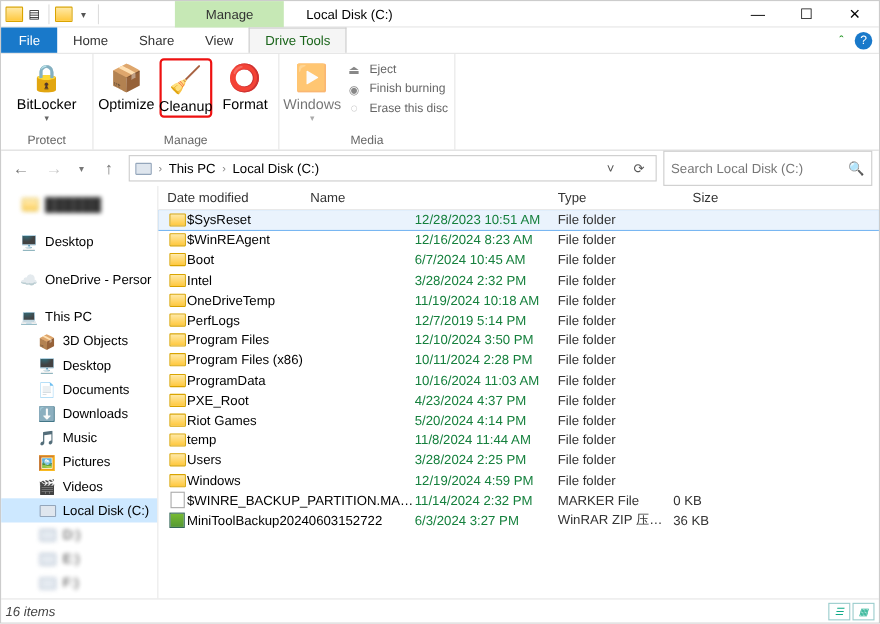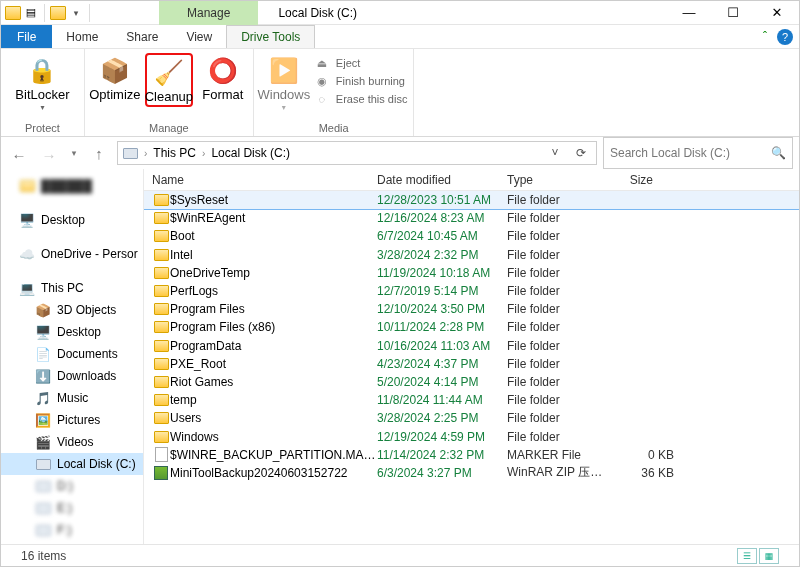--- a/index.html
+++ b/index.html
@@ -59,25 +59,25 @@
   .c-date { width:130px; }
   .c-type { width:105px; }
   .c-size { width:70px; text-align:right; padding-right:20px;}
   .rows { overflow:auto; flex:1; }
   .row { display:flex; align-items:center; height:18.2px; font-size:12px; padding-left:8px;}
   .row.selected { outline:1px solid #79b7f2; background:#eaf3fd; }
   .row .ic { width:18px; display:flex; align-items:center; justify-content:center;}
   .row .name { width:207px; white-space:nowrap; overflow:hidden; text-overflow:ellipsis;}
   .row .date { width:130px; color:#15803d;}
   .row .type { width:105px; color:#333; white-space:nowrap; overflow:hidden; text-overflow:ellipsis;}
-  .row .size { width:62px; text-align:right; color:#333;}
+  .row .size { width:62px; color:#333;}
   .doc-ic { width:13px; height:15px; border:1px solid #aaa; background:#fff; display:inline-block; }
   .rar-ic { width:14px; height:14px; background:linear-gradient(#7b3,#593); border:1px solid #365; display:inline-block;}
   
-  .status { height:22px; border-top:1px solid #e5e5e5; display:flex; align-items:center; padding:0 20px; font-size:12px; color:#444; justify-content:space-between;}
+  .status { height:22px; border-top:1px solid #e5e5e5; display:flex; align-items:center; padding:0 4px; font-size:12px; color:#444; justify-content:space-between;font-style:italic;}
   .viewbtns { display:flex; gap:2px;}
   .viewbtn { width:20px; height:16px; border:1px solid #9cc; display:flex; align-items:center; justify-content:center; font-size:9px; color:#1a8;}
   .help { width:16px; height:16px; border-radius:50%; background:#1979ca; color:#fff; display:flex; align-items:center; justify-content:center; font-size:11px;}
 </style>
 </head>
 <body>
 
 <div class="window">
 
   <div class="titlebar">
@@ -266,22 +266,22 @@
           <span class="nav-ic">
             <span class="disk-ic"></span>
           </span>
           <span>F:)</span>
         </div>
       <div class="nav-item sub blurred"></div>
     </div>
 
     <div class="list">
       <div class="cols">
+        <div class="col c-date">Date modified</div>
         <div class="col c-name">Name</div>
-        <div class="col c-date">Date modified</div>
         <div class="col c-type">Type</div>
         <div class="col c-size">Size</div>
       </div>
       <div class="rows" id="rows">
           <div class="row selected">
             <span class="ic">
               <span class="folder-ic"></span>
             </span>
             <span class="name">$SysReset</span>
             <span class="date">12/28/2023 10:51 AM</span>

